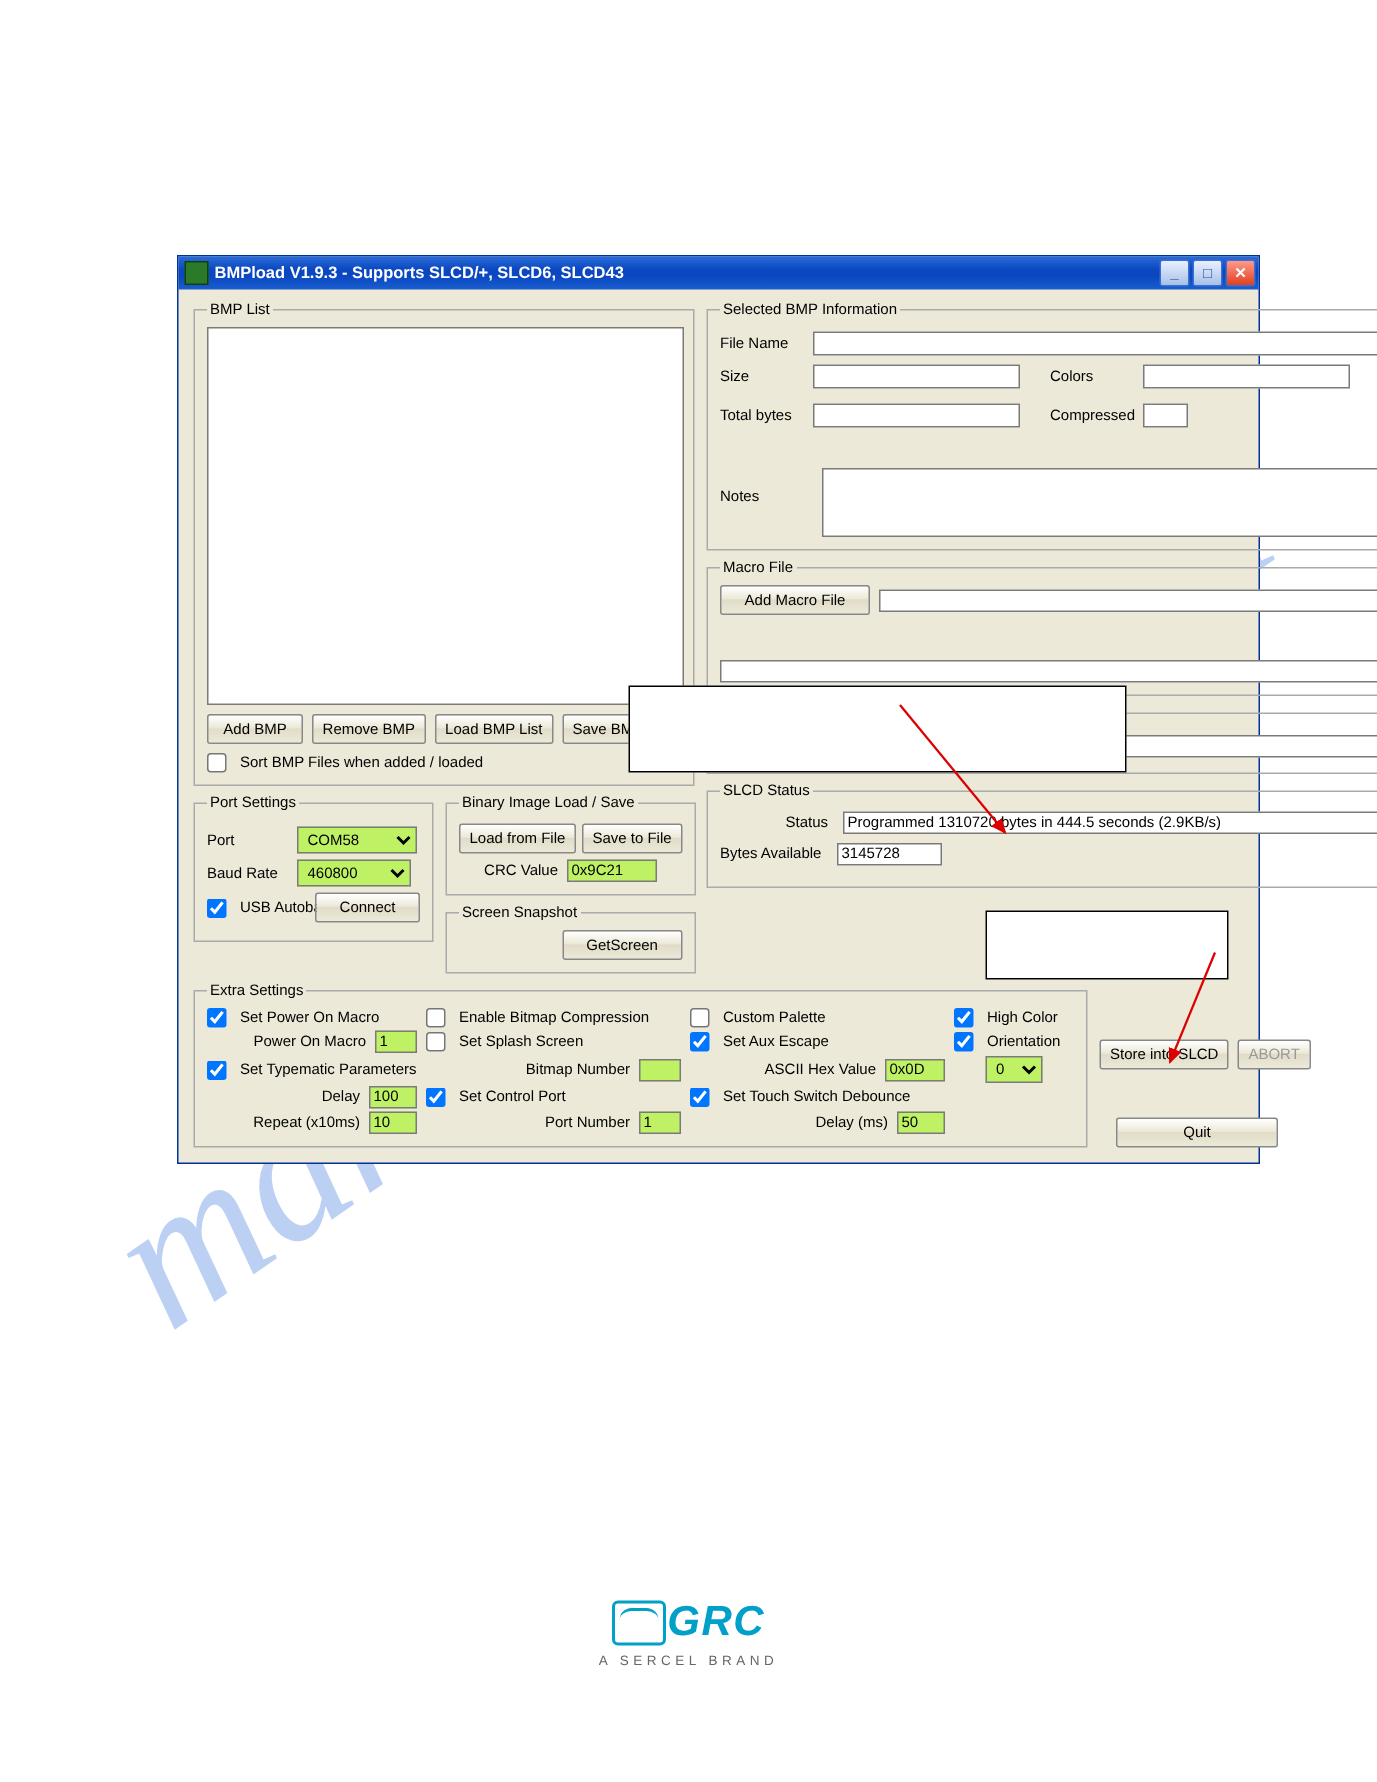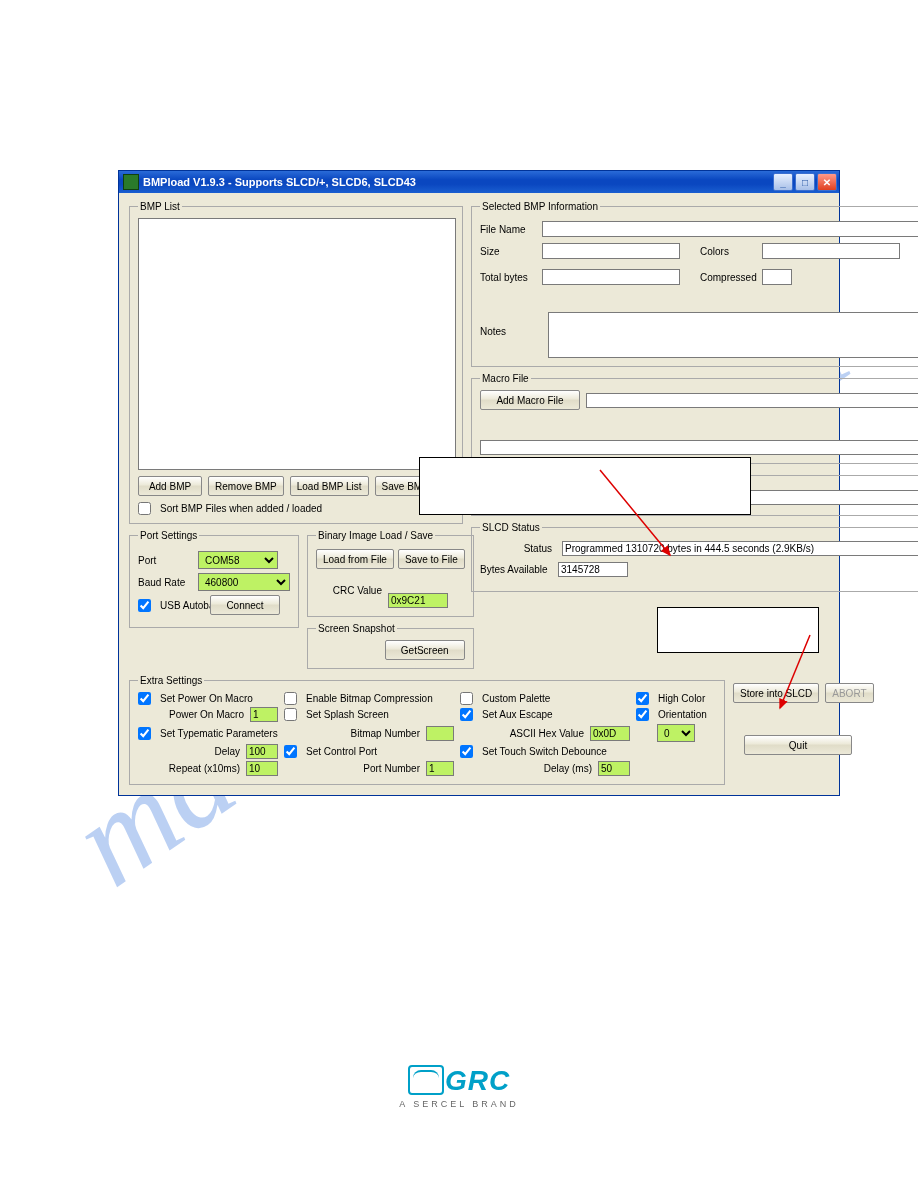--- a/index.html
+++ b/index.html
@@ -30,21 +30,21 @@
 .bmpbtns .btn { flex:1; }
 .info fieldset .pair { display:flex; align-items:center; height:22px; }
 .info .lbl { width:62px; }
 .info .val { height:16px; }
 .notesbox { width:100%; height:44px; border:1px solid #7a7a7a; background:#fff; }
 .whitebox { position:absolute; background:#fff; border:1.5px solid #000; }
 .arrow { position:absolute; pointer-events:none; }
 .watermark { position:absolute; inset:0; display:flex; align-items:center; justify-content:center; pointer-events:none; }
 .watermark span { font-size:130px; color:rgba(60,120,220,0.35); font-style:italic; transform:rotate(-35deg); font-family:Georgia,serif; }
 .logo-area { position:absolute; left:0; right:0; top:1065px; text-align:center; }
-.logo { display:inline-flex; align-items:flex-start; gap:1px; }
+.logo { display:inline-flex; align-items:flex-end; gap:1px; }
 .logo-icon { width:32px; height:26px; border:2px solid #00a0c8; border-radius:4px; position:relative; }
 .logo-icon:before { content:""; position:absolute; inset:3px; border-top:2px solid #00a0c8; border-radius:8px 8px 0 0; }
 .logo-txt { font-size:28px; font-weight:900; color:#00a0c8; font-style:italic; letter-spacing:1px; }
 .logo-sub { font-size:9px; letter-spacing:3px; color:#666; margin-top:2px; }
 .grid2 { display:grid; grid-template-columns:1fr 1fr 1fr 1fr; gap:4px 20px; }
 </style>
 </head>
 <body>
 <div class="page">
 
@@ -84,39 +84,39 @@
 
         <div class="cols">
           <fieldset style="width:150px">
             <legend>Port Settings</legend>
             <div class="row" style="margin:4px 0">
                   <span class="lbl" style="width:54px">Port</span>
               <select class="txt" style="width:80px"><option>COM58</option></select>
                 </div>
             <div class="row" style="margin:4px 0">
                   <span class="lbl" style="width:54px">Baud Rate</span>
-              <select class="txt" style="width:92px"><option>460800</option></select>
+              <select class="txt" style="width:76px"><option>460800</option></select>
                 </div>
             <div class="row" style="margin:4px 0">
               <input type="checkbox" class="chk" checked="" style="">
               <span class="lbl" style="width:44px">USB Autobaud</span>
               <button class="btn" style="width:70px">Connect</button>
             </div>
           </fieldset>
 
           <div style="flex:1;display:flex;flex-direction:column;gap:6px">
             <fieldset>
               <legend>Binary Image Load / Save</legend>
               <div class="row" style="gap:4px;margin:2px 0">
                 <button class="btn" style="flex:1">Load from File</button>
                 <button class="btn" style="flex:1">Save to File</button>
               </div>
               <div class="row" style="margin-top:4px;justify-content:center">
                 <span class="lbl">CRC Value</span>
-                <input class="txt" style="width: 60px; margin-top: 20px;" readonly="" value="0x9C21">
+                <input class="txt" style="width: 60px;" readonly="" value="0x9C21">
               </div>
             </fieldset>
             <fieldset>
               <legend>Screen Snapshot</legend>
               <div class="row" style="justify-content:flex-end">
                     <button class="btn" style="width:80px">GetScreen</button>
                   </div>
             </fieldset>
           </div>
         </div>
@@ -187,21 +187,21 @@
                 <input class="inset ro" style="flex: 1 1 0%;" readonly="" value="Programmed 1310720 bytes in 444.5 seconds (2.9KB/s)">
               </div>
           <div class="row" style="margin:6px 0">
                 <span class="lbl" style="width:72px">Bytes Available</span>
                 <input class="inset ro" style="width: 70px;" readonly="" value="3145728">
               </div>
         </fieldset>
       </div>
     </div>
 
-    <div class="cols" style="margin-top:6px;align-items:flex-start">
+    <div class="cols" style="margin-top:6px;align-items:flex-end">
       <fieldset style="flex:1">
         <legend>Extra Settings</legend>
         <div style="display:grid;grid-template-columns:140px 170px 170px 80px;gap:2px 6px;align-items:center">
 
           <div class="row">
                 <input type="checkbox" class="chk" checked="" style="">
                 <span class="lbl">Set Power On Macro</span>
               </div>
           <div class="row">
                 <input type="checkbox" class="chk" style="">

